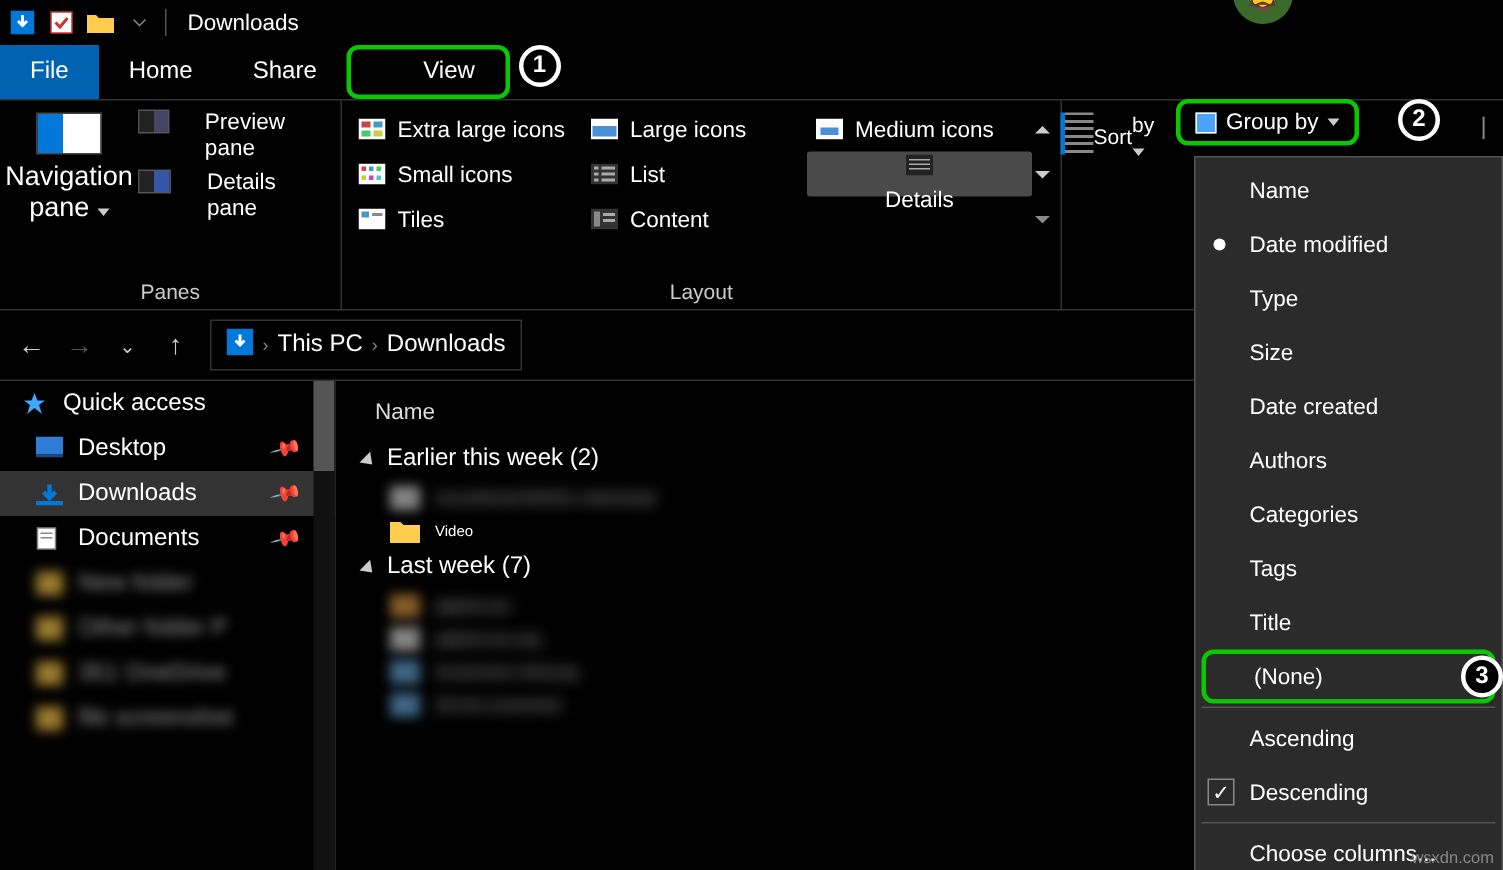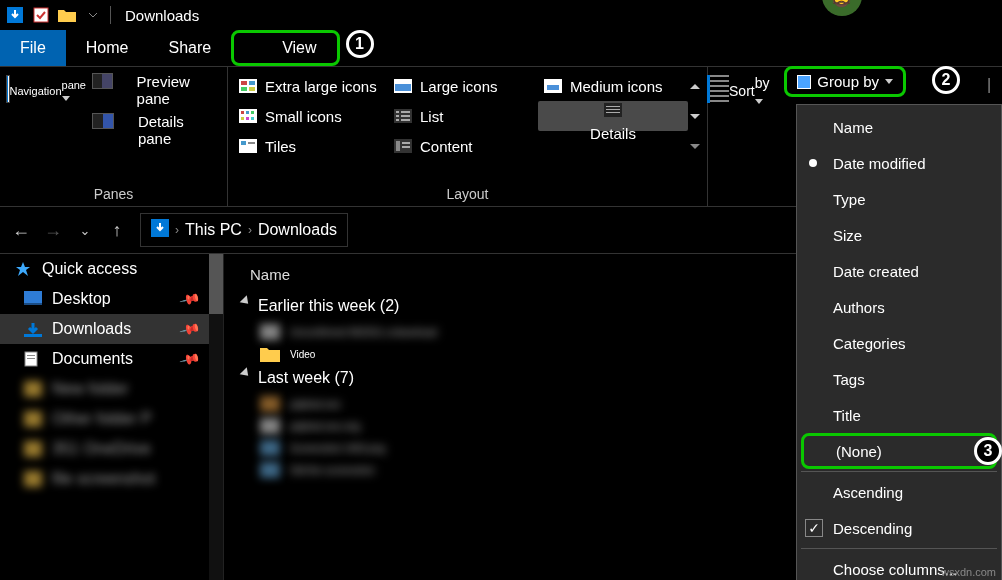--- a/index.html
+++ b/index.html
@@ -19,21 +19,21 @@
 .num-badge { width: 28px; height: 28px; border: 3px solid #fff; border-radius: 50%; display: flex; align-items: center; justify-content: center; font-weight: bold; font-size: 16px; margin-left: 6px; color:#fff; background:#000;}
 .avatar { position: absolute; right: 140px; top: -24px; width: 40px; height: 40px; border-radius:50%; background:#3a6b2a; display:flex; align-items:center; justify-content:center; font-size:20px;}
 
 
 .ribbon { display: flex; background: #000; height: 140px; border-top: 1px solid #333; }
 .ribbon-group { display: flex; flex-direction: column; align-items:center; justify-content:space-between; padding: 4px 6px 2px 6px; border-right: 1px solid #333; }
 .group-label { font-size: 14px; color: #ccc; padding: 2px 0; }
 
 .panes-group { width: 228px; }
 .panes-content { display:flex; gap:6px; align-items:flex-start; height:100%; }
-.nav-pane-btn { display:flex; flex-direction:row; align-items:center; width:80px; font-size:11px; padding-top:4px;}
+.nav-pane-btn { display:flex; flex-direction:column; align-items:center; width:80px; font-size:18px; padding-top:4px;}
 .nav-pane-icon { width:44px; height:28px; background:linear-gradient(90deg,#0078d7 0 40%, #fff 40% 100%); border:1px solid #444; margin-bottom:4px;}
 .pane-opts { display:flex; flex-direction:column; gap:6px; padding-top:2px;}
 .pane-opt { display:flex; align-items:flex-start; gap:24px; font-size:15px;}
 .pane-icon { width:22px; height:16px; background:#222; border:1px solid #555; display:inline-block;}
 
 .layout-group { width: 480px; }
 .layout-grid { flex:1; display:grid; grid-template-columns: 155px 150px 150px; grid-template-rows: 30px 30px 30px; gap:0; position:relative;}
 .layout-cell { display:flex; align-items:center; gap:8px; padding:2px 6px; font-size:15px; border-radius:2px;}
 .layout-cell.selected { background:#4a4a4a;flex-direction:column; }
 .layout-side { width:14px; display:flex; flex-direction:column; justify-content:space-around; align-items:center; height:90px;}
@@ -76,21 +76,21 @@
 .sb-thumb { position:absolute; right:0; top:0; width:14px; height:60px; background:#555;}
 .sb-item { display:flex; align-items:center; gap:10px; padding:6px 10px 6px 24px; font-size:16px; position:relative;}
 .sb-item.top { padding-left:14px; font-weight:400;}
 .sb-item.selected { background:#333;}
 .pin { position:absolute; right:24px; color:#aaa; font-size:14px; transform:rotate(30deg);}
 .sb-ic { width:18px; height:16px; display:inline-block;}
 .blurred { filter: blur(4px); opacity:0.6; }
 
 .content { flex:1; background:#000; overflow:hidden; padding-top:6px;}
 .col-head { padding:6px 0 10px 26px; font-size:15px; color:#ddd;}
-.grp-head { display:flex; align-items:flex-start; gap:8px; padding:4px 0 6px 16px; font-size:16px;}
+.grp-head { display:flex; align-items:center; gap:8px; padding:4px 0 6px 16px; font-size:16px;}
 .caret-d { width:0;height:0;border-left:5px solid transparent;border-right:5px solid transparent;border-top:7px solid #ccc; transform:rotate(-45deg) translateY(1px);}
 .file-row { display:flex; align-items:center; gap:10px; padding:3px 0 3px 36px; font-size:10px;}
 .f-icon { width:20px; height:16px; display:inline-block;}
 .blurred-text { filter: blur(5px); color:#bbb;}
 .watermark { position:absolute; right:6px; bottom:2px; font-size:11px; color:#888; z-index:20;margin-left:28px;}
 </style>
 </head>
 <body>
 
 <div class="title-bar">

